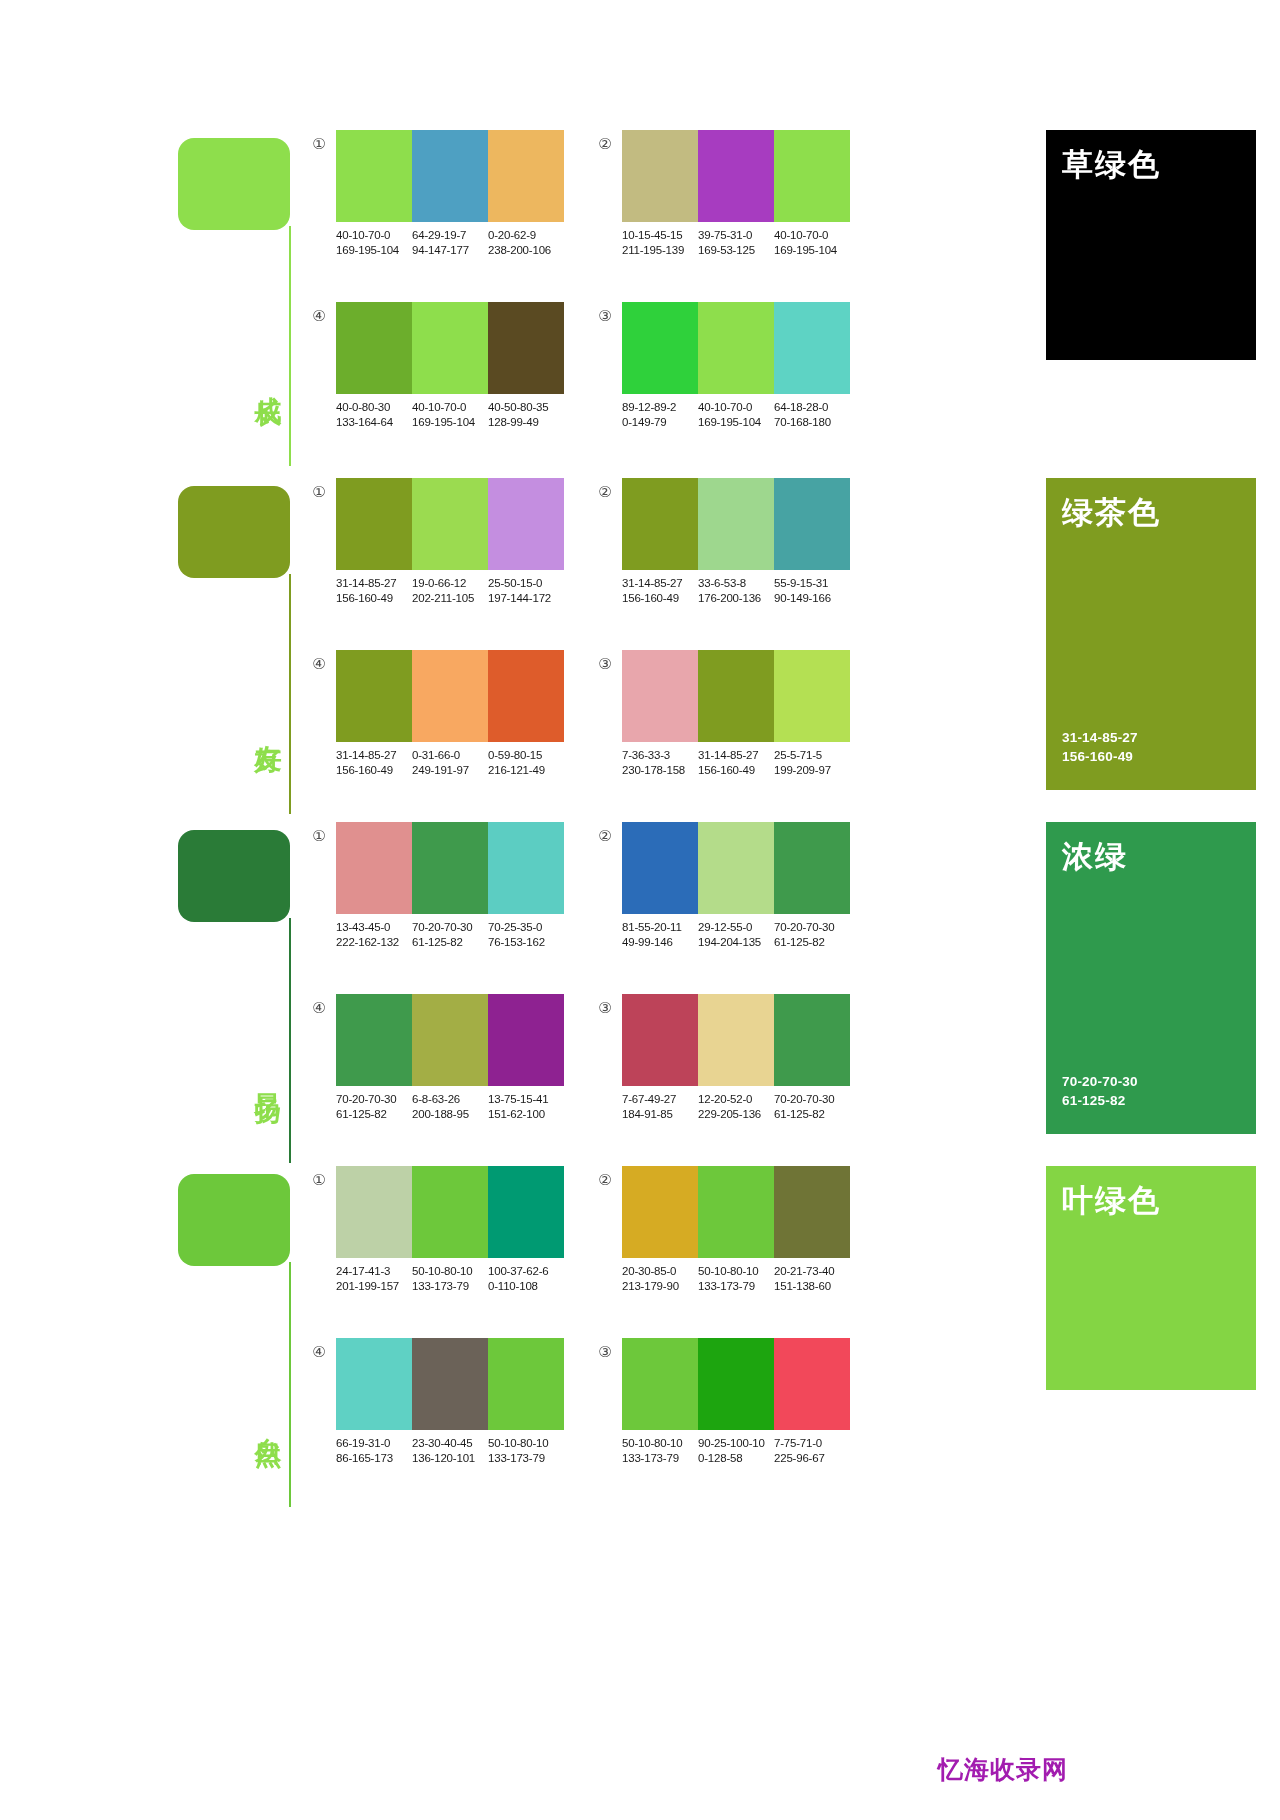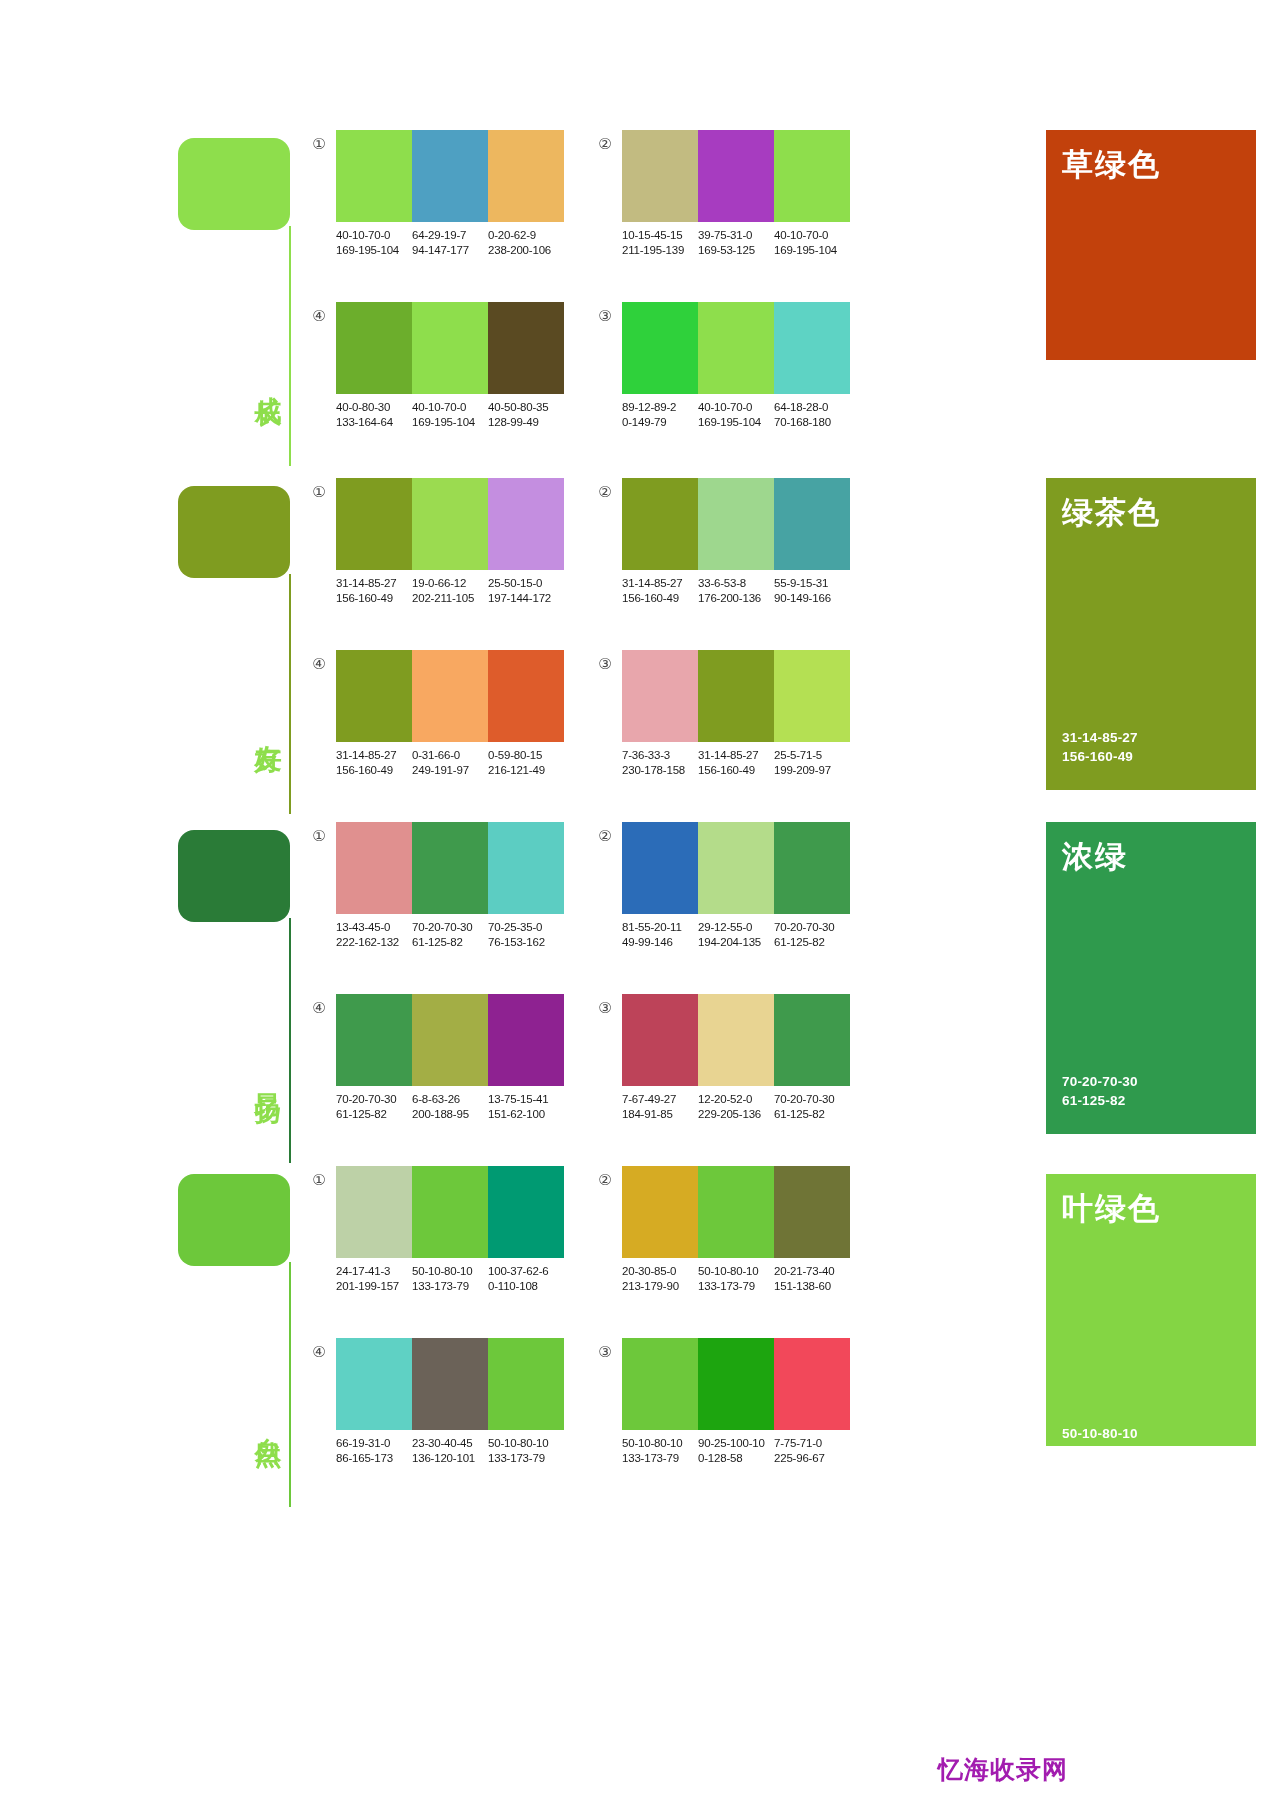--- a/index.html
+++ b/index.html
@@ -236,21 +236,21 @@
           <div class="code-cell">
             <div>40-10-70-0</div>
             <div>169-195-104</div>
           </div>
           <div class="code-cell">
             <div>64-18-28-0</div>
             <div>70-168-180</div>
           </div>
         </div>
       </div>
-      <div class="panel" style="background: #c2410c; top: 0px; height: 230px;">
+      <div class="panel" style="background: #000000; top: 0px; height: 230px;">
         <div class="panel-title">草绿色</div>
         <div class="panel-codes" style="top: 250px;">
           <div>40-10-70-0</div>
           <div>169-195-104</div>
         </div>
       </div>
     </div>
     <div class="section" style="top: 478px; height: 340px;">
       <div class="key-swatch" style="background: rgb(127, 156, 32);"></div>
       <div class="stem" style="background: rgb(127, 156, 32); height: 240px;"></div>
@@ -542,21 +542,21 @@
           <div class="code-cell">
             <div>90-25-100-10</div>
             <div>0-128-58</div>
           </div>
           <div class="code-cell">
             <div>7-75-71-0</div>
             <div>225-96-67</div>
           </div>
         </div>
       </div>
-      <div class="panel" style="background: rgb(132, 213, 68); top: 0px; height: 272px; margin-top: 8px;">
+      <div class="panel" style="background: rgb(132, 213, 68); top: 0px; height: 224px;">
         <div class="panel-title">叶绿色</div>
         <div class="panel-codes" style="top: 250px;">
           <div>50-10-80-10</div>
           <div>133-173-79</div>
         </div>
       </div>
     </div>
   </div>
 
 <div id="watermark">

